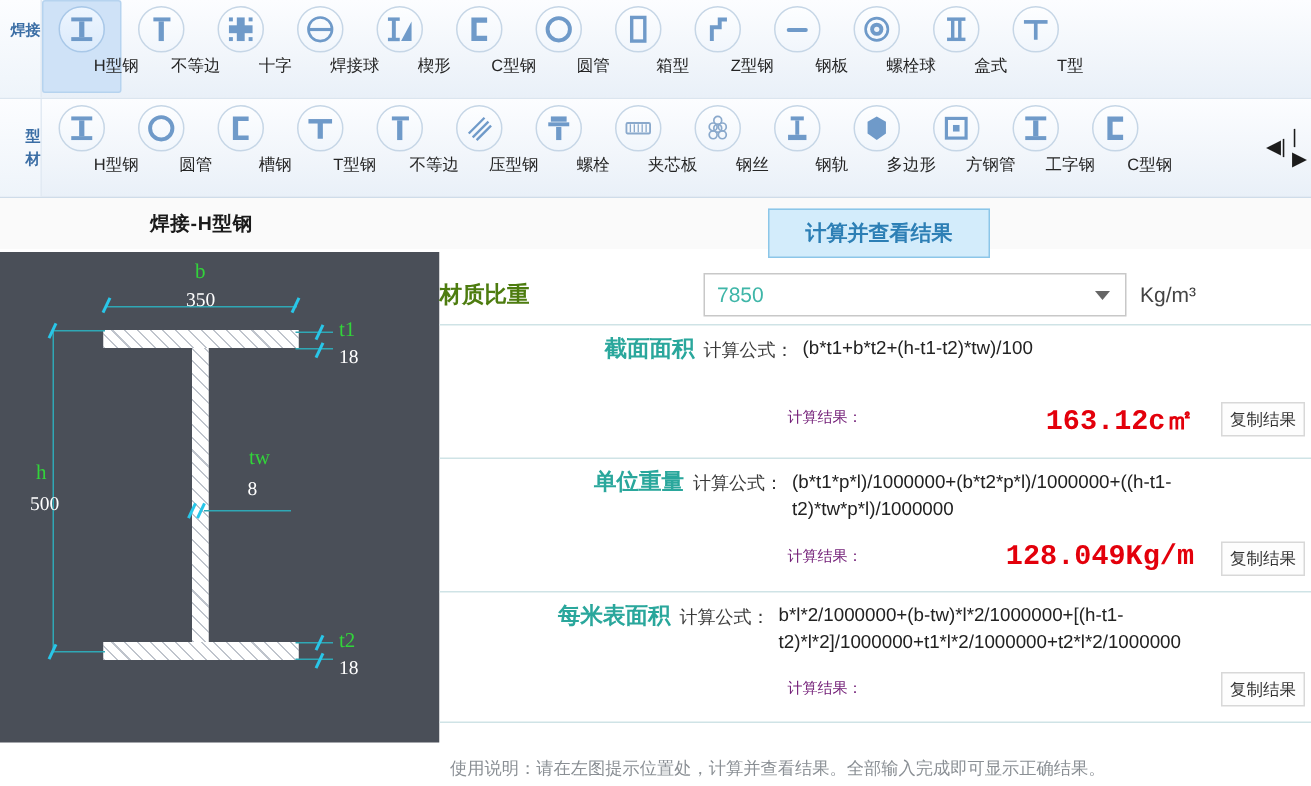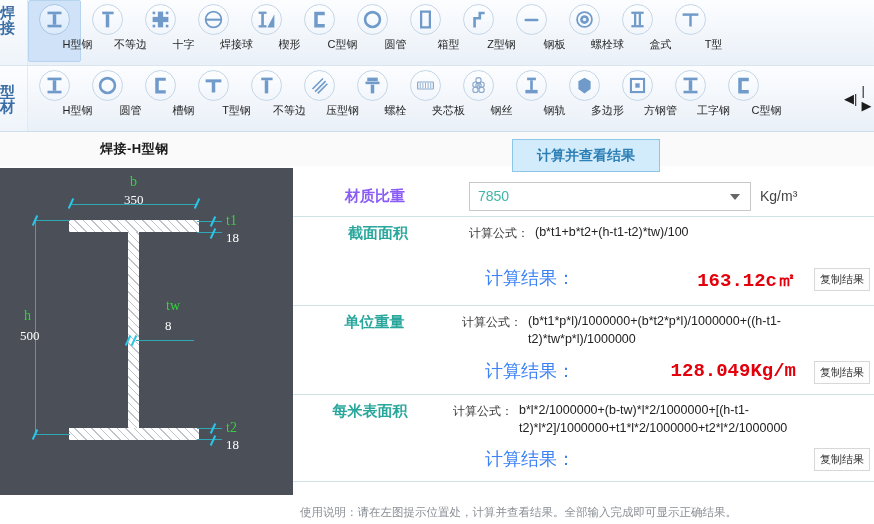--- a/index.html
+++ b/index.html
@@ -20,22 +20,22 @@
     border-bottom: 1px solid #dbe5ef;
     display: flex;
     align-items: flex-start;
     overflow: hidden;
   }
   .ribbon.row2 { border-bottom: 1px solid #cfdce9; }
 
   .grouplabel {
     width: 28px; min-width: 28px; height: 66px;
     display: flex; flex-direction: column;
-    align-items: flex-start; justify-content: center;
-    font-size: 15px; font-weight: bold;
+    align-items: flex-end; justify-content: center;
+    font-size: 10px; font-weight: bold;
     color: #3b6ea5;
     line-height: 15px;
     letter-spacing: 0px;
     background: linear-gradient(to bottom,#fcfdff 0%, #eef4fa 100%);
     border-right: 1px solid #e2eaf3;
   }
   .grouplabel.clip { height: 66px; overflow: hidden; }
   .grouplabel.clip span { display:block; margin-top: -26px; }
 
   .tiles { display: flex; align-items: flex-start; flex: 1; overflow: hidden; }
@@ -107,54 +107,54 @@
   }
 
   
   .rowline { border-top: 1px solid #cfe3e6; }
 
   .densityrow {
     position:relative; height: 48px;
     display:flex; align-items:center;
   }
   .rlabel {
-    color:#8b5cf6; font-size:15px; font-weight:bold;
-    width: 176px; text-align:center; padding-right:12px;
+    color:#4d7c0f; font-size:15px; font-weight:bold;
+    width: 176px; text-align:left; padding-right:12px;
     white-space: nowrap;
   }
   .selectwrap {
     position:relative; width: 282px; height: 29px;
     border:1px solid #c8c8c8; background:#fff;
     display:flex; align-items:center;
   }
   .selectwrap .val {
     font-size: 14px; color:#3fb6a8; padding-left:8px;
   }
   .selectwrap .caret {
     position:absolute; right:10px; top:11px;
     width:0;height:0;border-left:5px solid transparent;
     border-right:5px solid transparent;border-top:6px solid #666;
   }
   .unit { font-size:14px; color:#444; margin-left:9px; }
 
   .formrow { display:flex; align-items:flex-start; padding-top:6px; min-height:34px; }
   .formlabel {
     color:#2aa79c; font-size:15px; font-weight:bold;
-    width: 176px; text-align:center; padding-right:6px;
+    width: 176px; text-align:right; padding-right:6px;
     white-space:nowrap; line-height:20px;
   }
   .fxlabel { font-size:12px; color:#3a3a3a; line-height:20px; white-space:nowrap; padding-right:6px;}
   .fxtext { font-size:12.5px; color:#222; line-height:18px; max-width:355px; }
 
   .resrow {
     display:flex; align-items:center; height: 44px;
     position:relative;
   }
   .reslabel {
-    font-size:18px; color:#3b82f6; width: 290px; text-align:right; padding-right:8px;
+    font-size:10px; color:#701a75; width: 290px; text-align:right; padding-right:8px;
   }
   .resval {
     position:absolute; right: 78px; top: 8px;
     font-size:19px; font-weight:bold; color:#e3000b;
     font-family:Liberation Mono, monospace;
     text-align:right;
   }
   .copybtn {
     position:absolute; right: 4px; top: 9px;
     border:1px solid #d8d8d8; background:#fdfdfd;

